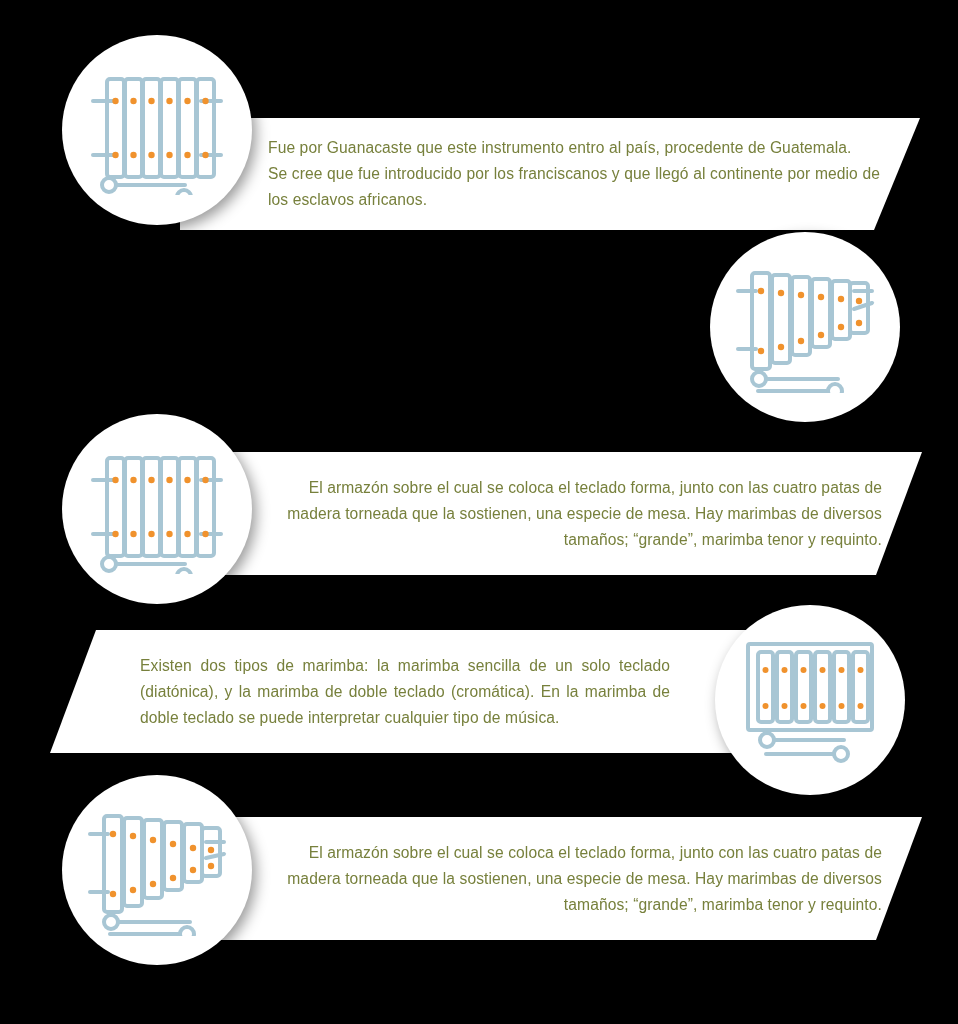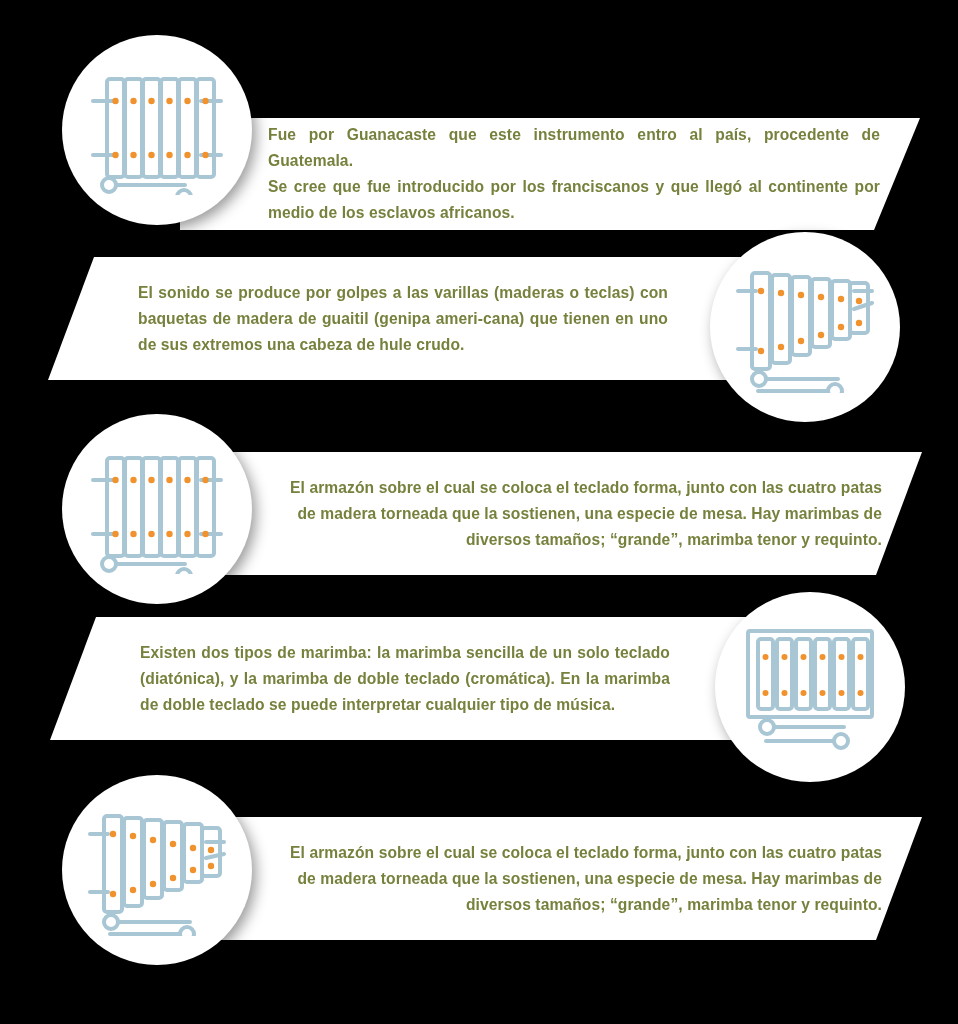--- a/index.html
+++ b/index.html
@@ -21,21 +21,20 @@
     width: 958px;
     height: 1024px;
     background: #000000;
   }
 
   
   .row {
     position: absolute;
     left: 0;
     width: 958px;
-    font-weight: bold;
   }
 
   
   .banner {
     position: absolute;
     background: #ffffff;
     display: flex;
     align-items: center;
     filter: drop-shadow(3px 4px 5px rgba(0,0,0,0.45));
   }
@@ -81,21 +80,21 @@
   #row-2 { top: 232px; height: 180px; }
   #row-2 .circle { left: 710px; top: 0;    width: 190px; height: 190px; }
   #row-2 .banner { left: 48px;  top: 25px; width: 725px; height: 123px; padding: 0 105px 0 90px; }
 
   
   #row-3 { top: 412px; height: 200px; }
   #row-3 .circle { left: 62px;  top: 2px;  width: 190px; height: 190px; }
   #row-3 .banner { left: 180px; top: 40px; width: 742px; height: 123px; padding: 0 40px 0 88px; }
 
   
-  #row-4 { top: 590px; height: 200px; }
+  #row-4 { top: 603px; height: 200px; }
   #row-4 .circle { left: 715px; top: 2px;  width: 190px; height: 190px; }
   #row-4 .banner { left: 50px;  top: 27px; width: 725px; height: 123px; padding: 0 105px 0 90px; }
 
   
   #row-5 { top: 775px; height: 200px; }
   #row-5 .circle { left: 62px;  top: 0;    width: 190px; height: 190px; }
   #row-5 .banner { left: 180px; top: 42px; width: 742px; height: 123px; padding: 0 40px 0 88px; }
 </style>
 </head>
 <body>
@@ -141,23 +140,20 @@
             <circle cx="22" cy="120" r="7" fill="#ffffff"></circle>
             <line x1="20" y1="132" x2="92" y2="132"></line>
             <circle cx="97" cy="132" r="7" fill="#ffffff"></circle>
           </g>
         </svg>
       </span>
     </div>
   </div>
 
   <div class="row" id="row-2">
-    <div class="banner right-icon">
-      <p class="banner-text justify">El sonido se produce por golpes a las varillas (maderas o teclas) con baquetas de madera de guaitil (genipa ameri-cana) que tienen en uno de sus extremos una cabeza de hule crudo.</p>
-    </div>
     <div class="circle">
       <span>
         <svg width="142" height="132" viewBox="0 0 142 132">
           <g stroke="#a8c6d4" stroke-width="4" fill="none" stroke-linecap="round">
             <line x1="4" y1="30" x2="22" y2="30"></line>
               <line x1="4" y1="88" x2="22" y2="88"></line>
             <line x1="120" y1="30" x2="138" y2="30"></line>
               <line x1="120" y1="48" x2="138" y2="42"></line>
             <rect x="18" y="12" width="18" height="96" rx="3"></rect>
             <rect x="38" y="14" width="18" height="88" rx="3"></rect>

